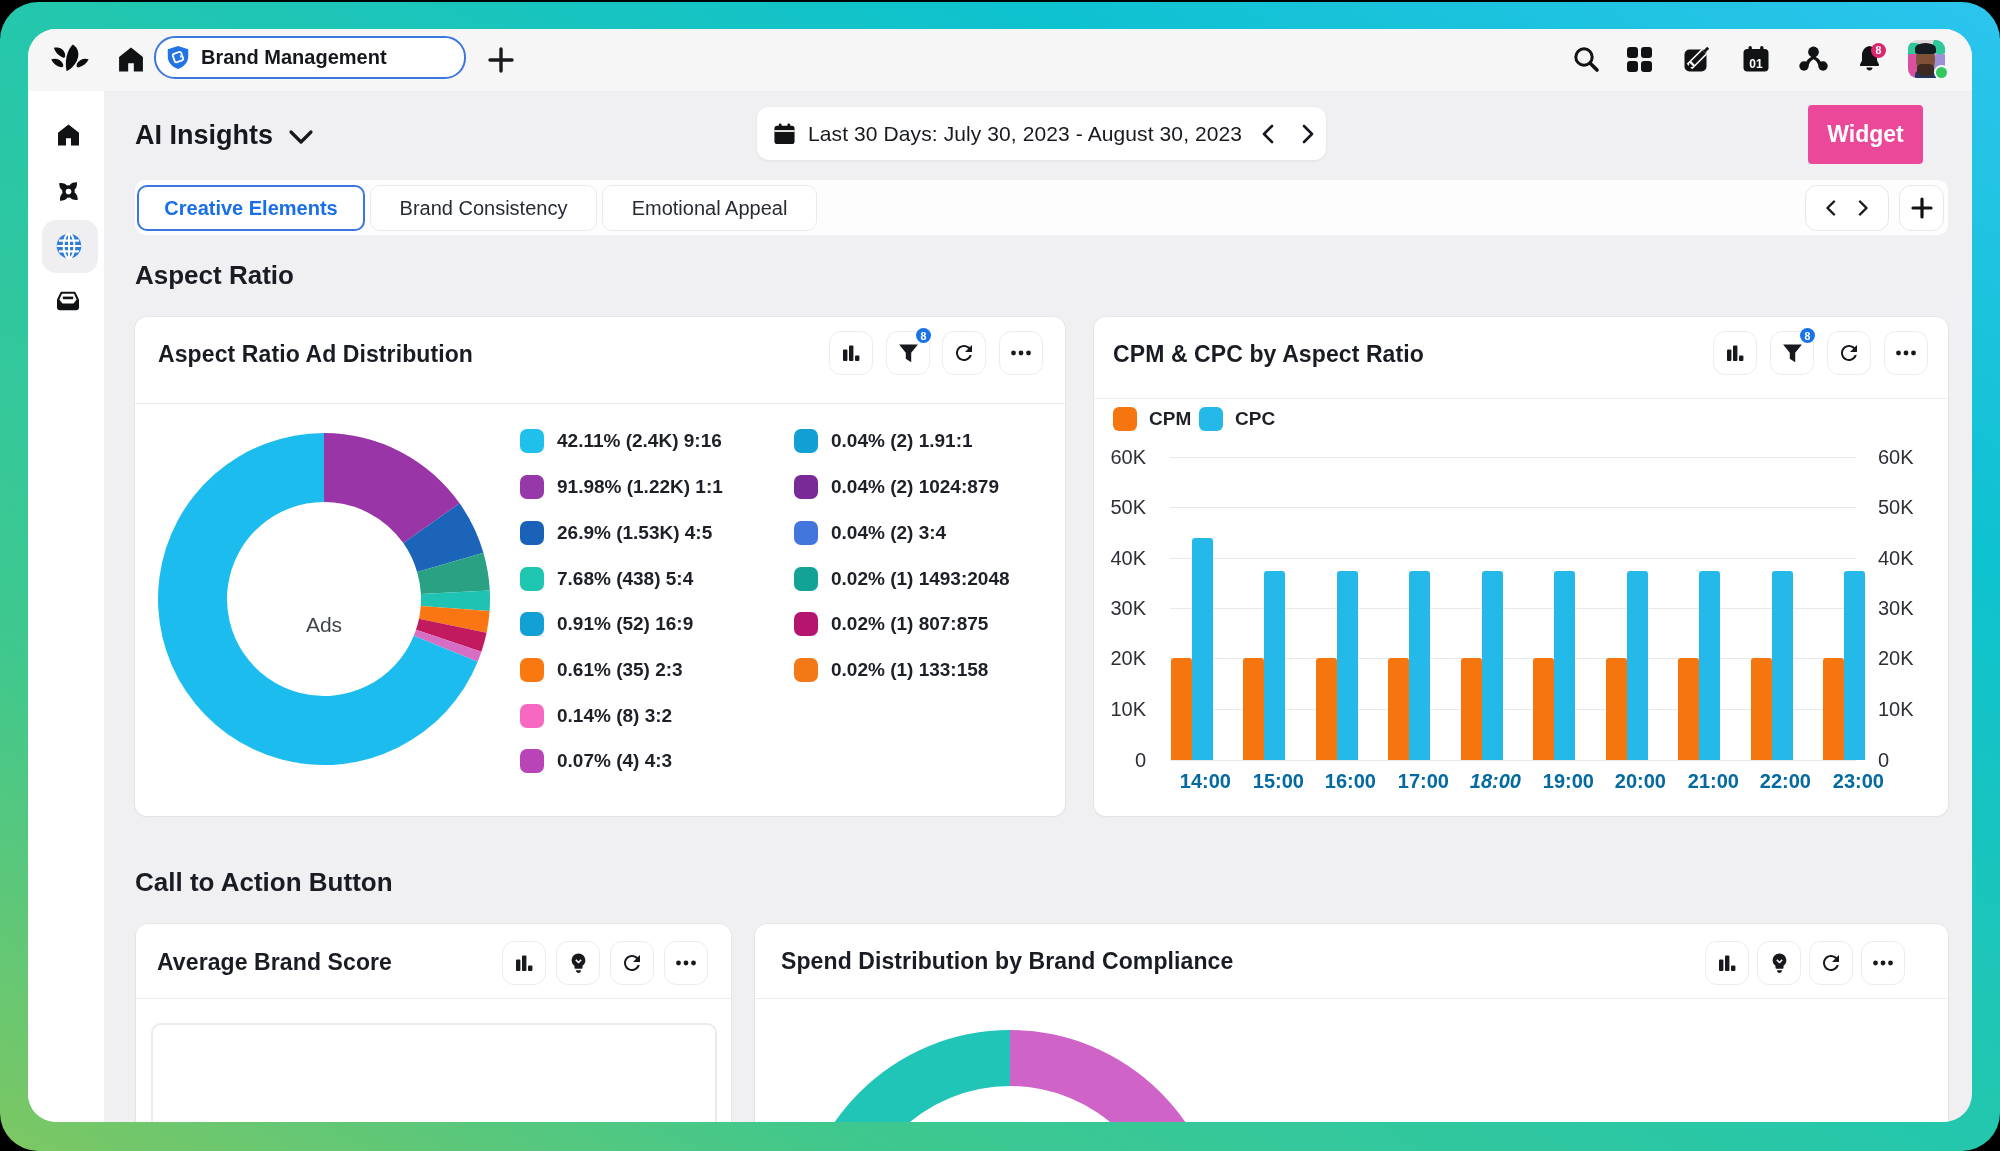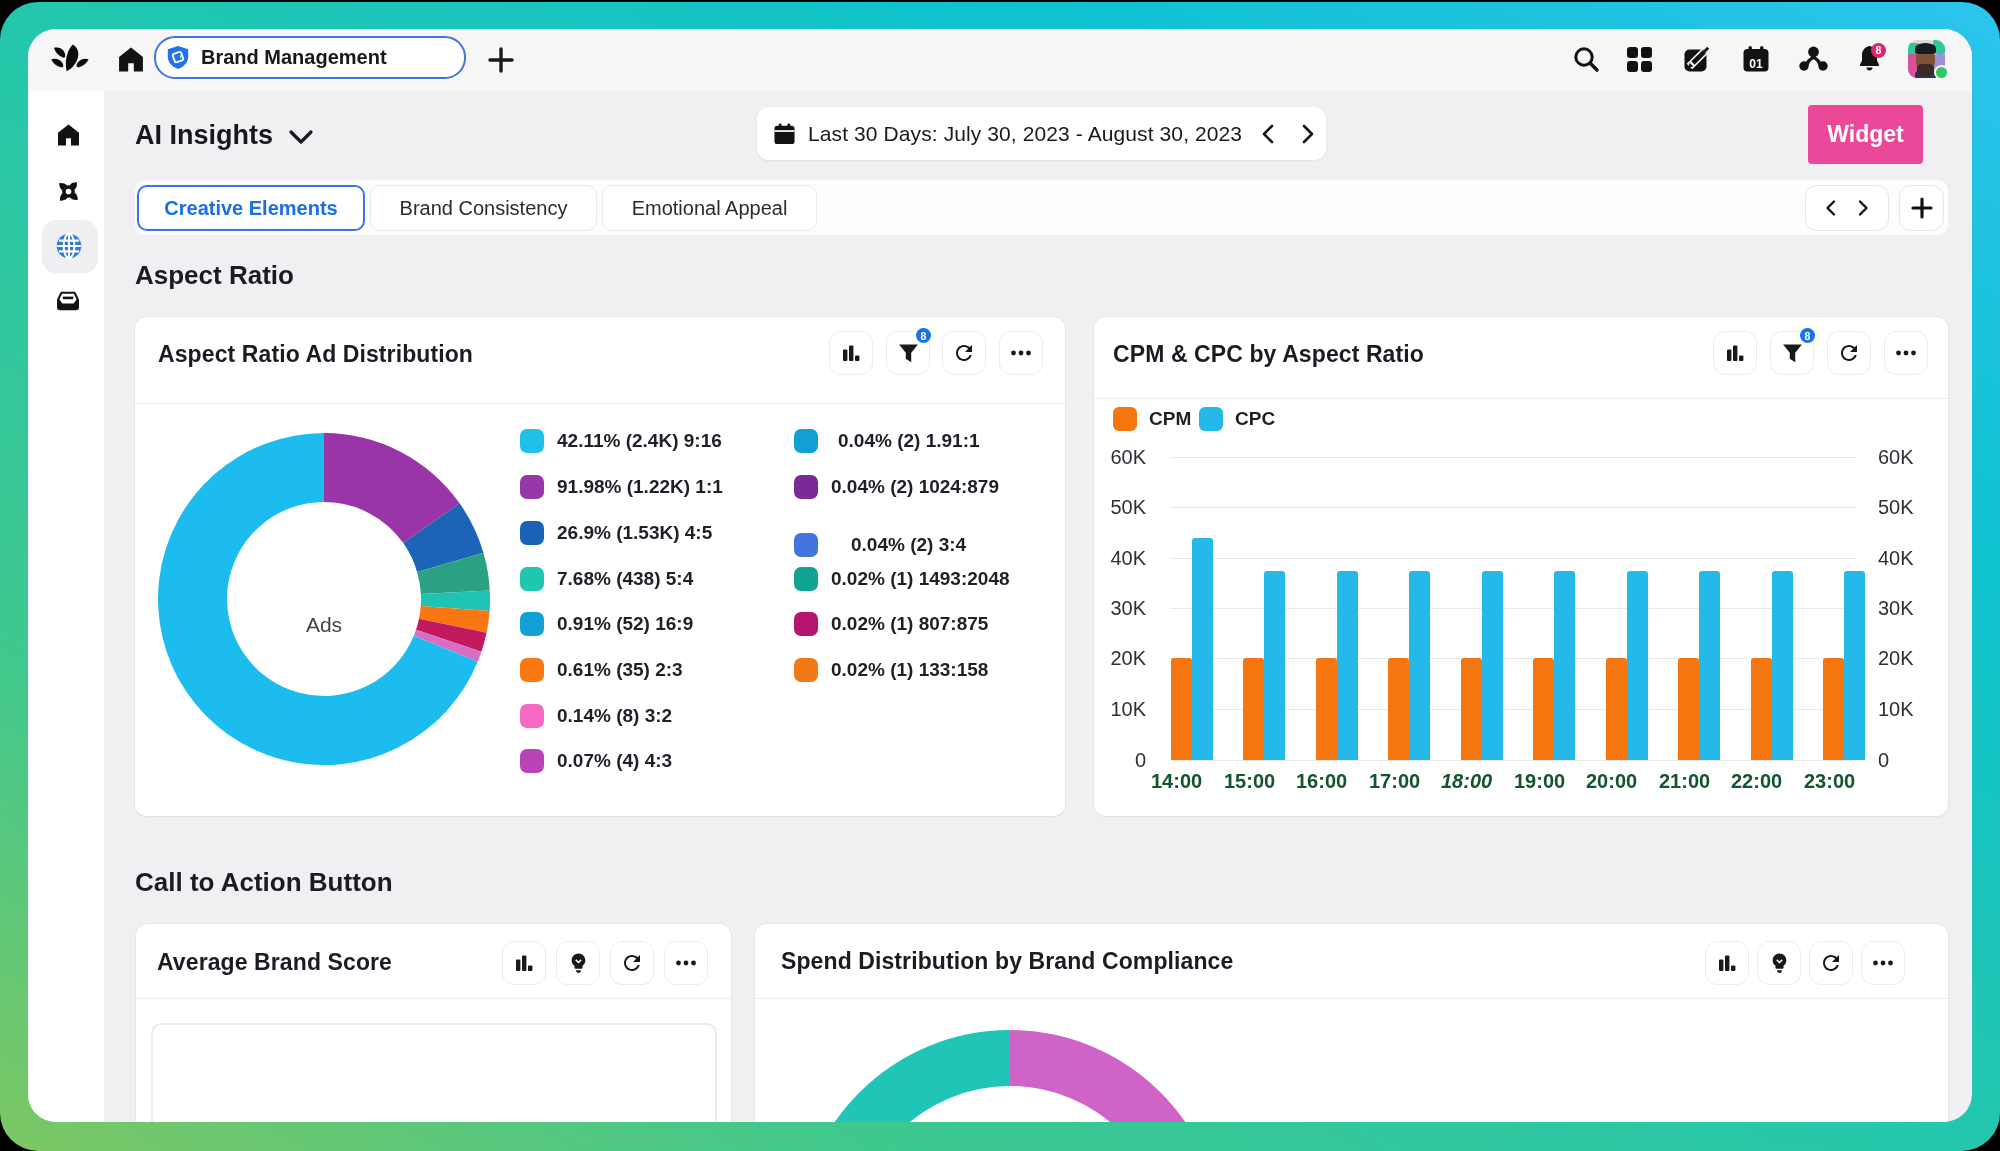--- a/index.html
+++ b/index.html
@@ -13,21 +13,21 @@
 .card { position:absolute; background:#fff; border-radius:12px; box-shadow:0 0 0 1px rgba(0,0,0,0.03), 0 1px 3px rgba(0,0,0,0.04); }
 .ctitle { font-size:23px; font-weight:bold; color:#191d23; letter-spacing:0.1px; }
 .iconbtn { position:absolute; width:44px; height:44px; border:1px solid #ececef; border-radius:12px; background:#fff; display:flex; align-items:center; justify-content:center; }
 .divider { position:absolute; left:0; width:100%; height:1px; background:#ececef; }
 .h2 { font-size:26px; font-weight:bold; color:#191d23; }
 .legrow { position:absolute; display:flex; align-items:center; }
 .legsq { width:24px; height:24px; border-radius:7px; flex:0 0 auto; }
 .legtx { margin-left:13px; font-size:19px; font-weight:bold; color:#1d2127; white-space:nowrap; }
 .grid { position:absolute; height:1px; background:#e9e9ec; }
 .ylab { position:absolute; font-size:20px; color:#2c3036; }
-.xlab { position:absolute; font-size:20px; font-weight:600; color:#14532d; text-align:left; }
+.xlab { position:absolute; font-size:20px; font-weight:600; color:#0369a1; text-align:right; }
 .bar { position:absolute; border-radius:3px 3px 0 0; }
 </style>
 </head>
 <body>
 <div class="frame"></div>
 <div class="window">
   <div class="topbar" id="topbar">
 
     <svg class="abs" style="left:22px;top:15px" width="40" height="32" viewBox="0 0 40 32">
       <g fill="#0b0c0e">
@@ -249,29 +249,29 @@
           <div class="legtx">0.61% (35) 2:3</div>
         </div>
       <div class="legrow" style="left:385px;top:387px;">
           <div class="legsq" style="background:#f668c2;"></div>
           <div class="legtx">0.14% (8) 3:2</div>
         </div>
       <div class="legrow" style="left:385px;top:432px;">
           <div class="legsq" style="background:#b844b8;"></div>
           <div class="legtx">0.07% (4) 4:3</div>
         </div>
-      <div class="legrow" style="left:659px;top:112px;gap:7px;">
+      <div class="legrow" style="left:659px;top:112px;">
           <div class="legsq" style="background:#119fd4;"></div>
           <div class="legtx">0.04% (2) 1.91:1</div>
         </div>
       <div class="legrow" style="left:659px;top:158px;">
           <div class="legsq" style="background:#7a2a96;"></div>
           <div class="legtx">0.04% (2) 1024:879</div>
         </div>
-      <div class="legrow" style="left:659px;top:216px;gap:20px;">
+      <div class="legrow" style="left:659px;top:204px;">
           <div class="legsq" style="background:#4276dd;"></div>
           <div class="legtx">0.04% (2) 3:4</div>
         </div>
       <div class="legrow" style="left:659px;top:250px;">
           <div class="legsq" style="background:#12a395;"></div>
           <div class="legtx">0.02% (1) 1493:2048</div>
         </div>
       <div class="legrow" style="left:659px;top:295px;">
           <div class="legsq" style="background:#b5156e;"></div>
           <div class="legtx">0.02% (1) 807:875</div>

